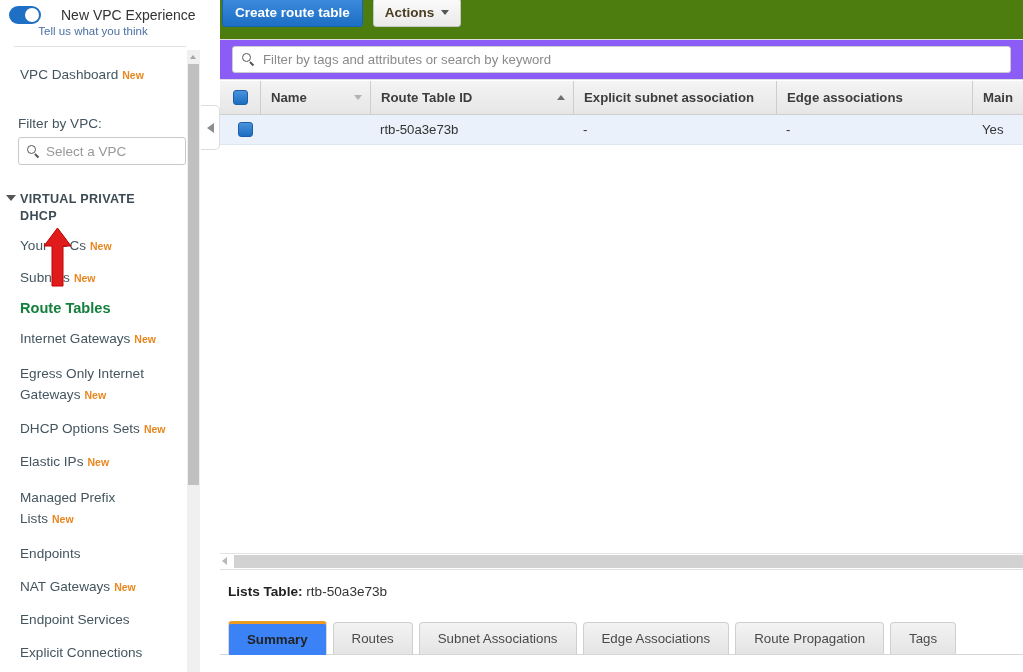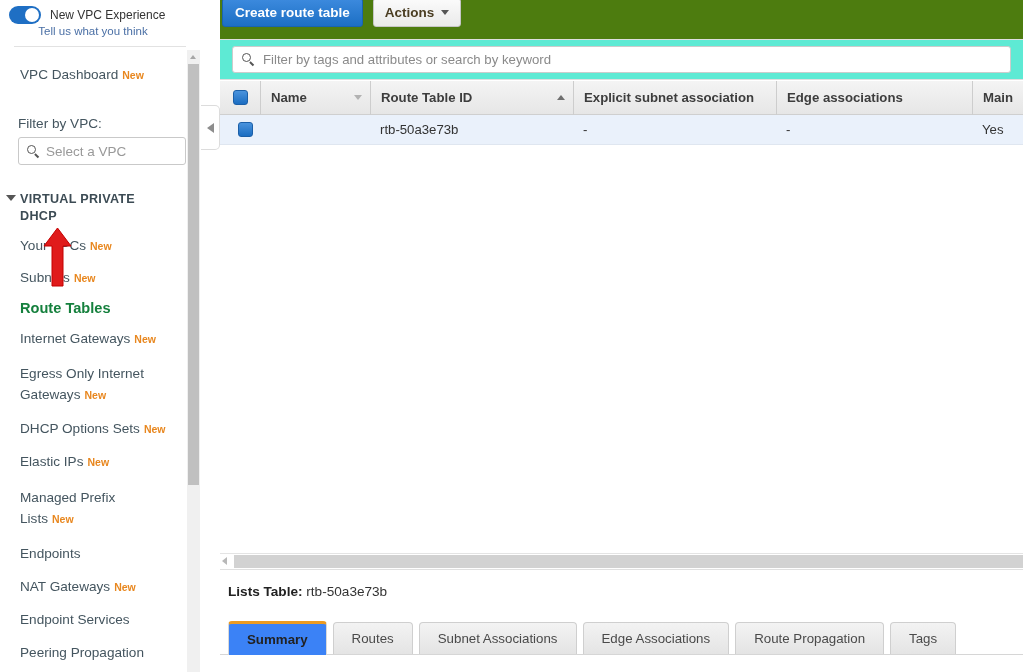--- a/index.html
+++ b/index.html
@@ -30,22 +30,22 @@
   .toggle-pill {
     width: 32px; height: 18px; border-radius: 9px;
     background: #1f6fc4; position: relative; flex: 0 0 auto;
   }
   .toggle-knob {
     position: absolute; right: 2px; top: 2px;
     width: 14px; height: 14px; border-radius: 50%;
     background: #fff;
   }
   .exp-title {
-    margin-left: 9px;
-    font-size: 12px; color: #333; font-weight: 400;
+    margin-left: 20px;
+    font-size: 14px; color: #333; font-weight: 400;
     white-space: nowrap;
   }
   .exp-sub {
     text-align: center; width: 186px;
     margin-top: 1px;
     font-size: 11.5px; color: #4a6fa5;
     cursor: pointer;
   }
   .side-divider {
     position: absolute; left: 14px; top: 46px;
@@ -194,21 +194,21 @@
     display: inline-block; margin-left: 7px;
     width: 0; height: 0;
     border-left: 4.5px solid transparent;
     border-right: 4.5px solid transparent;
     border-top: 5.5px solid #555;
   }
 
   .filterbar {
     position: absolute; left: 0; top: 40px;
     width: 803px; height: 40px;
-    background: #5eead4;
+    background: #8b5cf6;
     border-bottom: 1px solid #dedede;
     padding: 6px 12px 0 12px;
   }
   .filter-input {
     width: 779px; height: 27px;
     background: #fff;
     border: 1px solid #ccc; border-radius: 3px;
     display: flex; align-items: center;
     padding-left: 9px;
     cursor: text;
@@ -429,21 +429,21 @@
 
         <li class="nav-item" style="margin-top:17px;">
           <span class="lbl">NAT Gateways</span><span class="badge-new">New</span>
         </li>
 
         <li class="nav-item" style="margin-top:17px;">
           <span class="lbl">Endpoint Services</span>
         </li>
 
         <li class="nav-item" style="margin-top:17px;">
-          <span class="lbl">Peering Propagation</span>
+          <span class="lbl">Explicit Connections</span>
         </li>
 
         <li class="nav-group" style="margin-top:18px;">
           <span class="caret-down"></span>
           <span>SECURITY</span>
         </li>
 
       </ul>
     </div>
 

